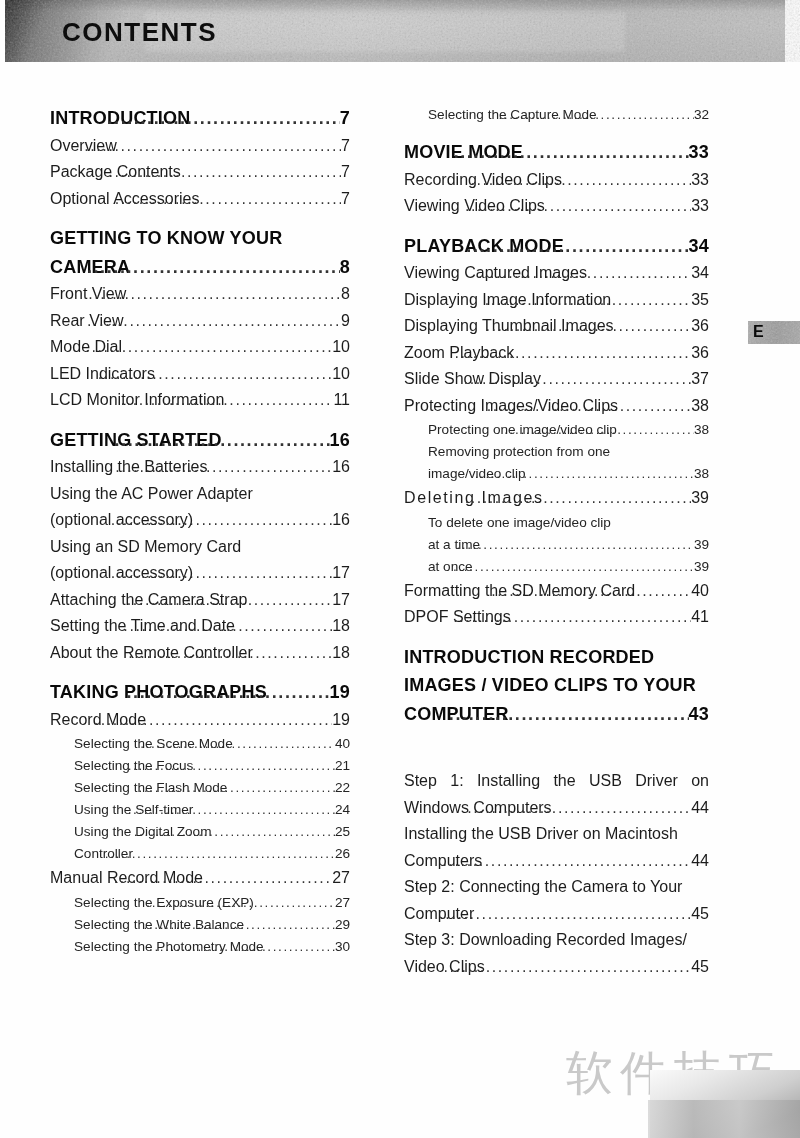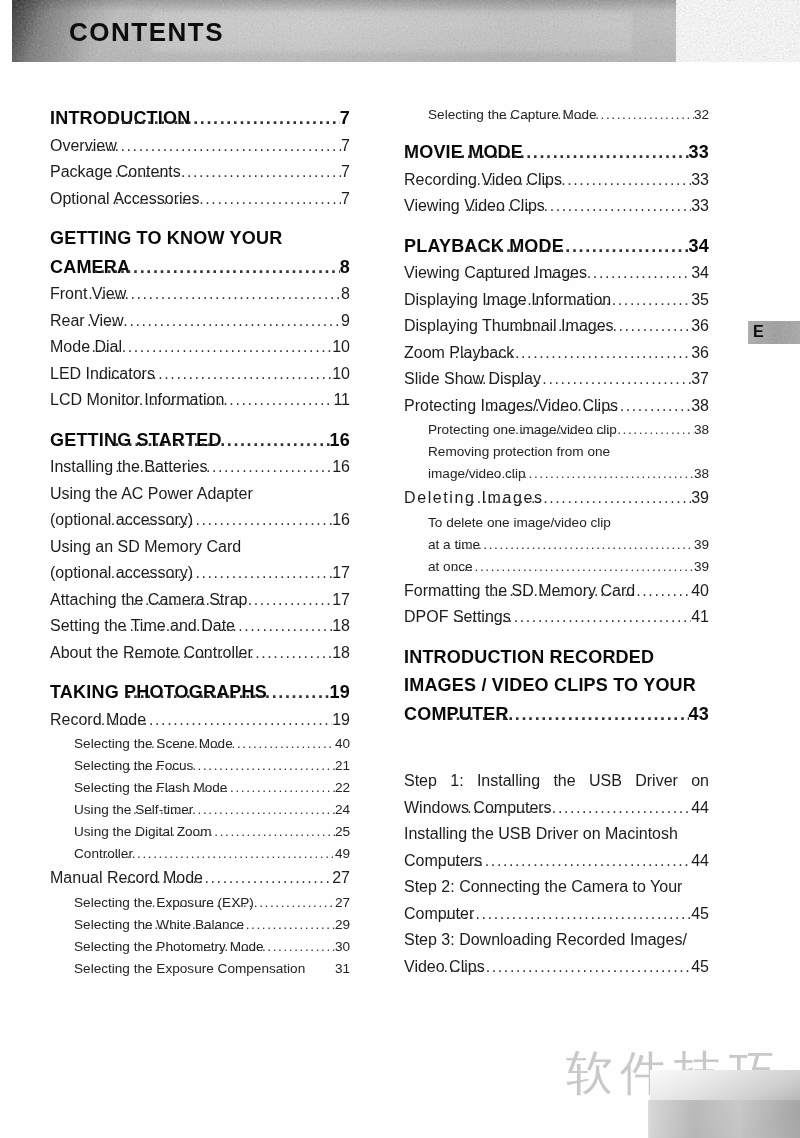--- a/index.html
+++ b/index.html
@@ -6,21 +6,21 @@
   body{
     width:800px;height:1138px;
     background:#fefefe;
     font-family:"Liberation Sans","DejaVu Sans",sans-serif;
     overflow:hidden;
   }
   .page{position:relative;width:800px;height:1138px;background:#fefefe;}
 
   
   .band{
-    position:absolute;left:12px;top:0;width:664px;height:62px;
+    position:absolute;left:5px;top:0;width:780px;height:62px;
     background:linear-gradient(100deg,#6f6f6f 0%,#9b9b9b 4%,#bdbdbd 12%,#c6c6c6 45%,#b8b8b8 75%,#c0c0c0 100%);
   }
   .band::before{
     content:"";position:absolute;inset:0;
     background:linear-gradient(115deg,rgba(15,15,15,.8) 0%,rgba(40,40,40,.35) 6%,rgba(90,90,90,0) 16%),
                linear-gradient(180deg,rgba(70,70,70,.35) 0%,rgba(150,150,150,.08) 18%,rgba(255,255,255,0) 40%,rgba(130,130,130,.18) 100%);
   }
   .band .title-highlight{
     position:absolute;left:140px;top:12px;width:480px;height:40px;
     background:rgba(255,255,255,.18);filter:blur(2px);
@@ -233,46 +233,41 @@
         <span class="page-num">24</span>
       </div>
       <div class="row s">
         <span class="label">Using the Digital Zoom</span>
         <span class="dots">..........................................................................................</span>
         <span class="page-num">25</span>
       </div>
       <div class="row s">
         <span class="label">Controller</span>
         <span class="dots">..........................................................................................</span>
-        <span class="page-num">49</span>
+        <span class="page-num">26</span>
       </div>
       <div class="row i">
         <span class="label">Manual Record Mode</span>
         <span class="dots">..........................................................................................</span>
         <span class="page-num">27</span>
       </div>
       <div class="row s">
         <span class="label">Selecting the Exposure (EXP)</span>
         <span class="dots">..........................................................................................</span>
         <span class="page-num">27</span>
       </div>
       <div class="row s">
         <span class="label">Selecting the White Balance</span>
         <span class="dots">..........................................................................................</span>
         <span class="page-num">29</span>
       </div>
       <div class="row s">
         <span class="label">Selecting the Photometry Mode</span>
         <span class="dots">..........................................................................................</span>
         <span class="page-num">30</span>
-      </div>
-      <div class="row s">
-        <span class="label">Selecting the Exposure Compensation</span>
-        <span class="dots"></span>
-        <span class="page-num">31</span>
       </div>
     </div>
   <div class="col col-right">
       <div class="row s">
         <span class="label">Selecting the Capture Mode</span>
         <span class="dots">..........................................................................................</span>
         <span class="page-num">32</span>
       </div>
       <div class="row h gap">
         <span class="label">MOVIE MODE</span>

